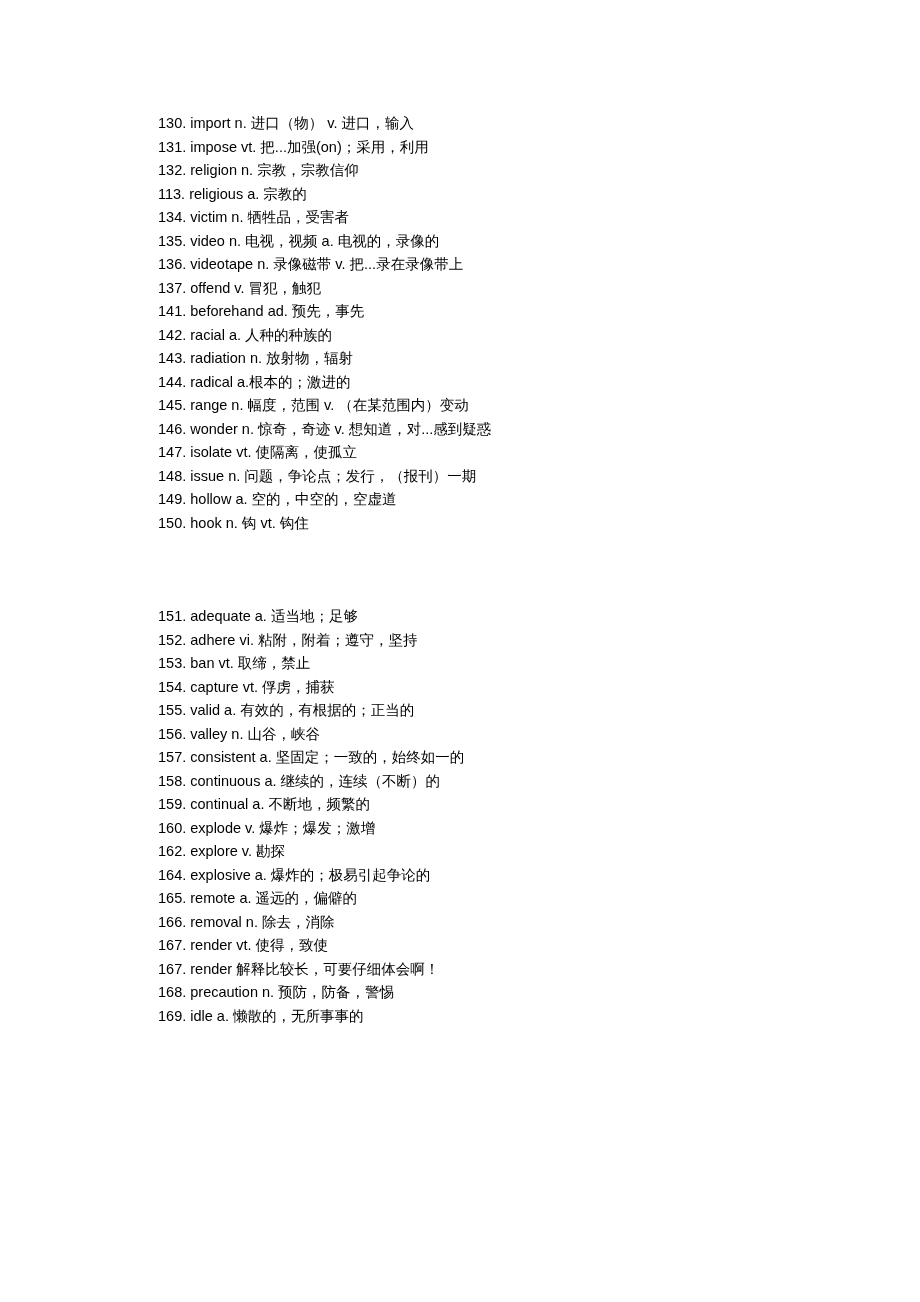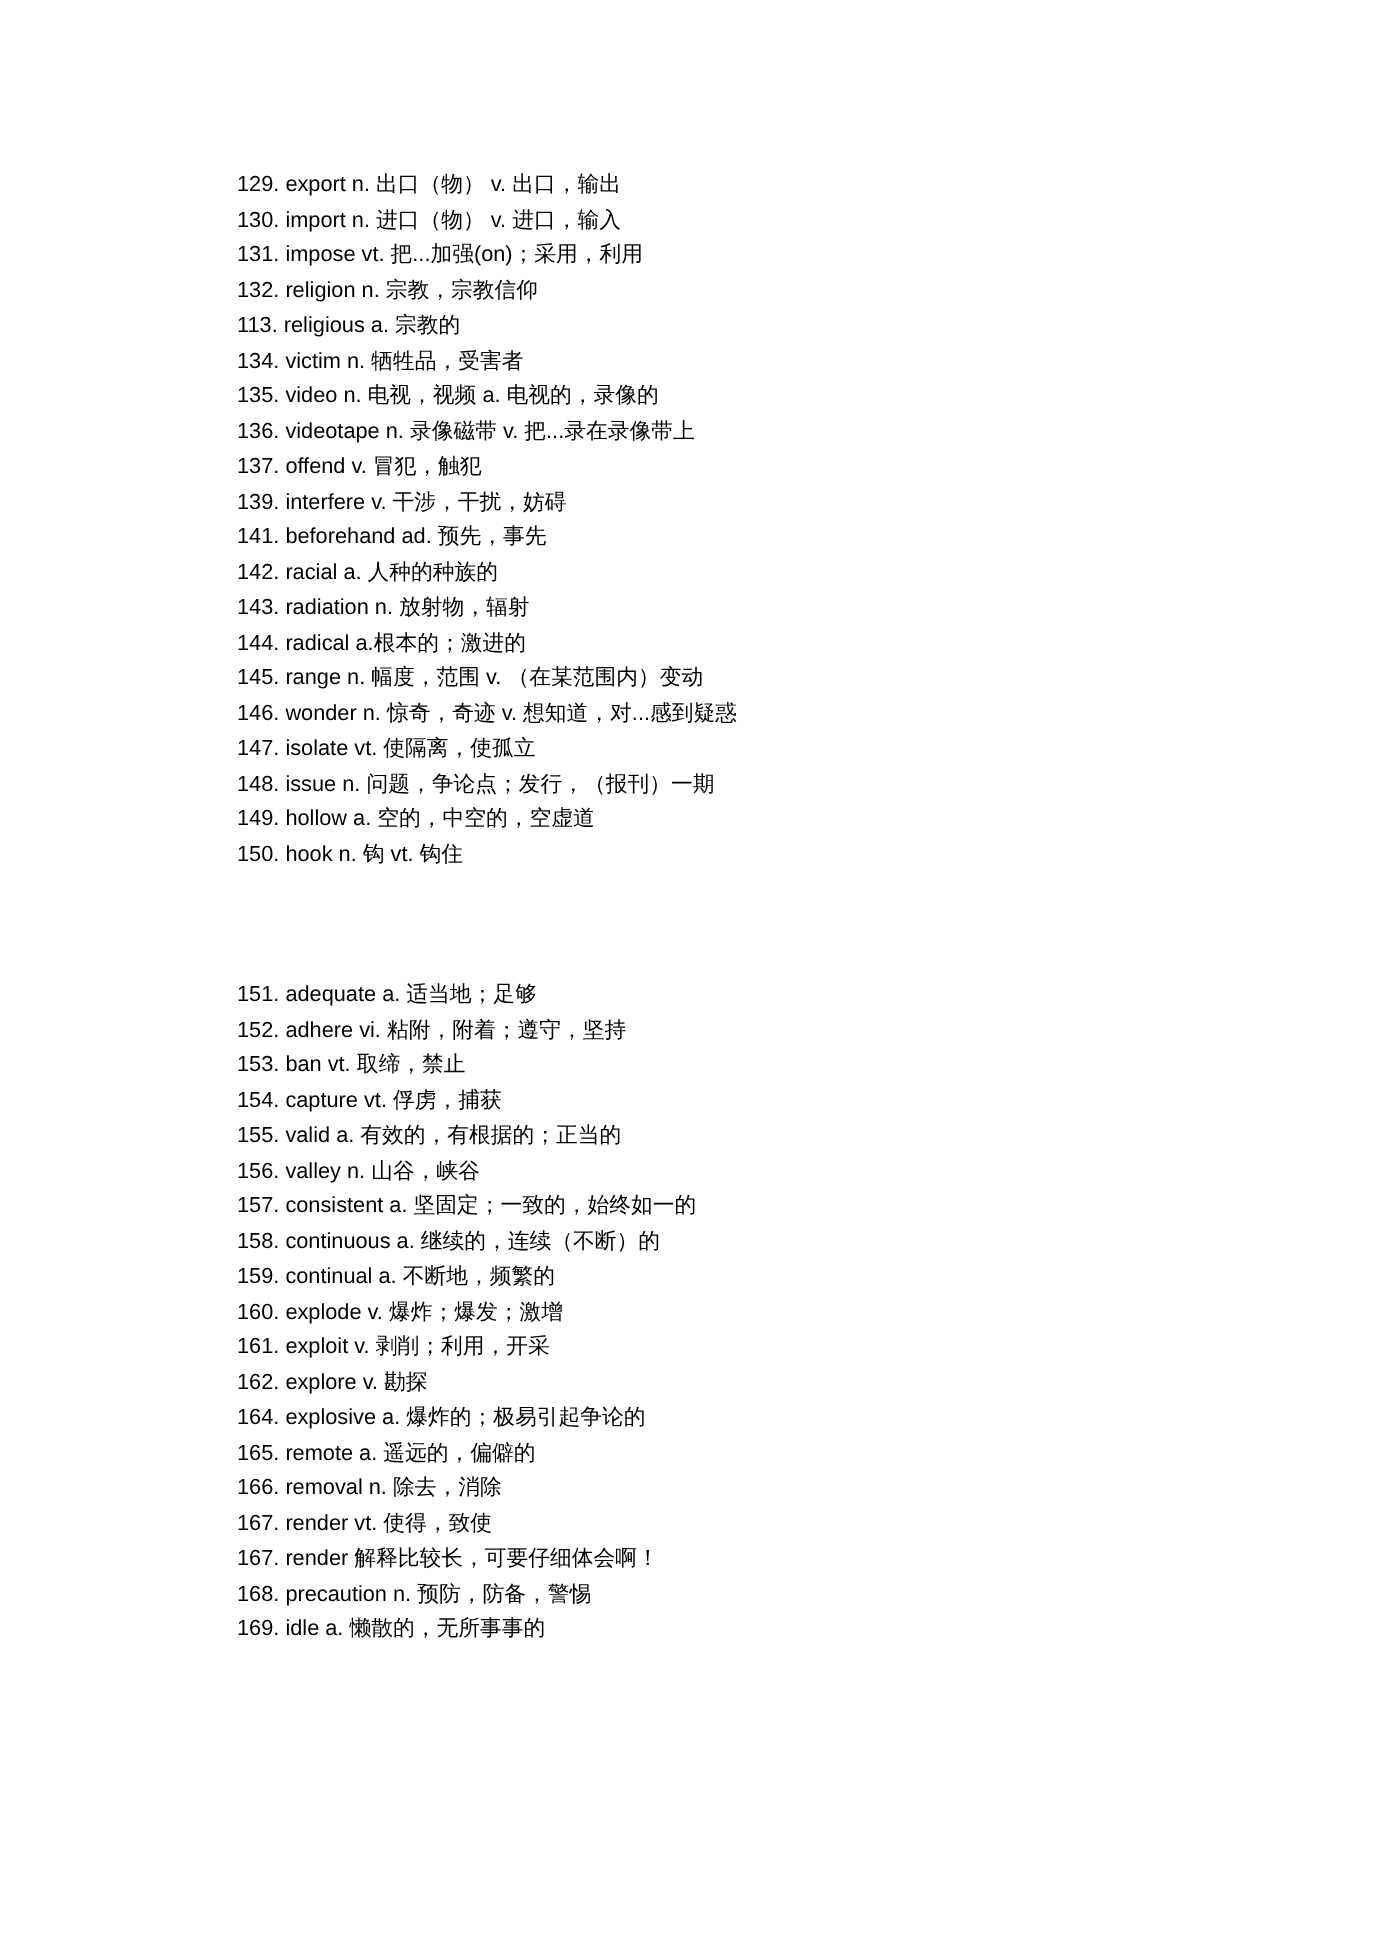--- a/index.html
+++ b/index.html
@@ -30,30 +30,28 @@
   }
   .def {
     font-family: "Microsoft YaHei", "SimSun", sans-serif;
   }
 </style>
 </head>
 <body>
 
 <div class="page">
   <div id="list1">
-      <div class="entry"><span class="num">129. </span><span class="word">export n.</span><span class="def"> 出口（物） v. 出口，输出</span></div>
       <div class="entry"><span class="num">130. </span><span class="word">import n.</span><span class="def"> 进口（物） v. 进口，输入</span></div>
       <div class="entry"><span class="num">131. </span><span class="word">impose vt.</span><span class="def"> 把...加强(on)；采用，利用</span></div>
       <div class="entry"><span class="num">132. </span><span class="word">religion n.</span><span class="def"> 宗教，宗教信仰</span></div>
       <div class="entry"><span class="num">113. </span><span class="word">religious a.</span><span class="def"> 宗教的</span></div>
       <div class="entry"><span class="num">134. </span><span class="word">victim n.</span><span class="def"> 牺牲品，受害者</span></div>
       <div class="entry"><span class="num">135. </span><span class="word">video n.</span><span class="def"> 电视，视频 a. 电视的，录像的</span></div>
       <div class="entry"><span class="num">136. </span><span class="word">videotape n.</span><span class="def"> 录像磁带 v. 把...录在录像带上</span></div>
       <div class="entry"><span class="num">137. </span><span class="word">offend v.</span><span class="def"> 冒犯，触犯</span></div>
-      <div class="entry"><span class="num">139. </span><span class="word">interfere v.</span><span class="def"> 干涉，干扰，妨碍</span></div>
       <div class="entry"><span class="num">141. </span><span class="word">beforehand ad.</span><span class="def"> 预先，事先</span></div>
       <div class="entry"><span class="num">142. </span><span class="word">racial a.</span><span class="def"> 人种的种族的</span></div>
       <div class="entry"><span class="num">143. </span><span class="word">radiation n.</span><span class="def"> 放射物，辐射</span></div>
       <div class="entry"><span class="num">144. </span><span class="word">radical a.</span><span class="def">根本的；激进的</span></div>
       <div class="entry"><span class="num">145. </span><span class="word">range n.</span><span class="def"> 幅度，范围 v. （在某范围内）变动</span></div>
       <div class="entry"><span class="num">146. </span><span class="word">wonder n.</span><span class="def"> 惊奇，奇迹 v. 想知道，对...感到疑惑</span></div>
       <div class="entry"><span class="num">147. </span><span class="word">isolate vt.</span><span class="def"> 使隔离，使孤立</span></div>
       <div class="entry"><span class="num">148. </span><span class="word">issue n.</span><span class="def"> 问题，争论点；发行，（报刊）一期</span></div>
       <div class="entry"><span class="num">149. </span><span class="word">hollow a.</span><span class="def"> 空的，中空的，空虚道</span></div>
       <div class="entry"><span class="num">150. </span><span class="word">hook n.</span><span class="def"> 钩 vt. 钩住</span></div>
@@ -63,21 +61,20 @@
       <div class="entry"><span class="num">151. </span><span class="word">adequate a.</span><span class="def"> 适当地；足够</span></div>
       <div class="entry"><span class="num">152. </span><span class="word">adhere vi.</span><span class="def"> 粘附，附着；遵守，坚持</span></div>
       <div class="entry"><span class="num">153. </span><span class="word">ban vt.</span><span class="def"> 取缔，禁止</span></div>
       <div class="entry"><span class="num">154. </span><span class="word">capture vt.</span><span class="def"> 俘虏，捕获</span></div>
       <div class="entry"><span class="num">155. </span><span class="word">valid a.</span><span class="def"> 有效的，有根据的；正当的</span></div>
       <div class="entry"><span class="num">156. </span><span class="word">valley n.</span><span class="def"> 山谷，峡谷</span></div>
       <div class="entry"><span class="num">157. </span><span class="word">consistent a.</span><span class="def"> 坚固定；一致的，始终如一的</span></div>
       <div class="entry"><span class="num">158. </span><span class="word">continuous a.</span><span class="def"> 继续的，连续（不断）的</span></div>
       <div class="entry"><span class="num">159. </span><span class="word">continual a.</span><span class="def"> 不断地，频繁的</span></div>
       <div class="entry"><span class="num">160. </span><span class="word">explode v.</span><span class="def"> 爆炸；爆发；激增</span></div>
-      <div class="entry"><span class="num">161. </span><span class="word">exploit v.</span><span class="def"> 剥削；利用，开采</span></div>
       <div class="entry"><span class="num">162. </span><span class="word">explore v.</span><span class="def"> 勘探</span></div>
       <div class="entry"><span class="num">164. </span><span class="word">explosive a.</span><span class="def"> 爆炸的；极易引起争论的</span></div>
       <div class="entry"><span class="num">165. </span><span class="word">remote a.</span><span class="def"> 遥远的，偏僻的</span></div>
       <div class="entry"><span class="num">166. </span><span class="word">removal n.</span><span class="def"> 除去，消除</span></div>
       <div class="entry"><span class="num">167. </span><span class="word">render vt.</span><span class="def"> 使得，致使</span></div>
       <div class="entry"><span class="num">167. </span><span class="word">render</span><span class="def"> 解释比较长，可要仔细体会啊！</span></div>
       <div class="entry"><span class="num">168. </span><span class="word">precaution n.</span><span class="def"> 预防，防备，警惕</span></div>
       <div class="entry"><span class="num">169. </span><span class="word">idle a.</span><span class="def"> 懒散的，无所事事的</span></div>
     </div>
 </div>

